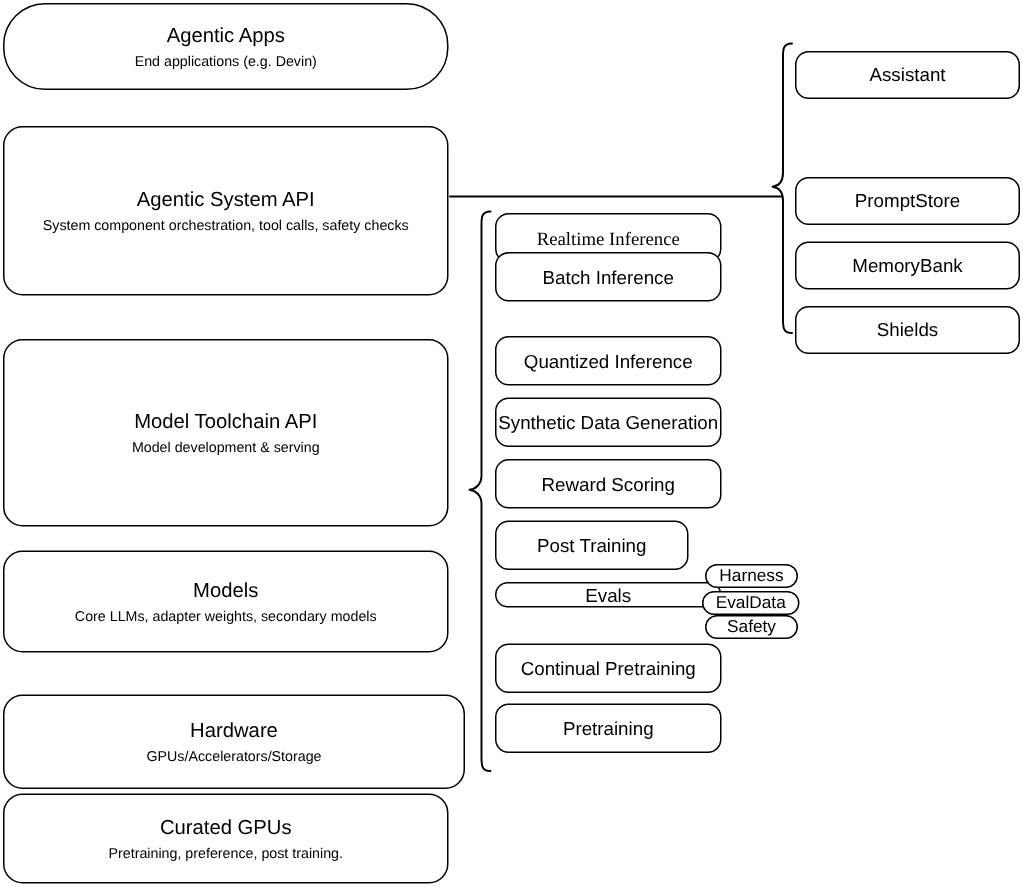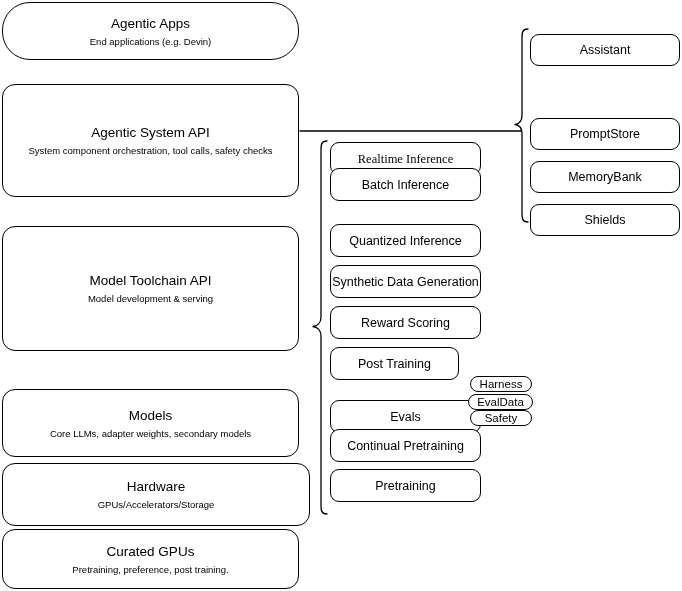--- a/index.html
+++ b/index.html
@@ -123,21 +123,21 @@
   <div class="layer-box" style="left:2px; top:84px; width:297px; height:113px;">
     <div class="layer-title">Agentic System API</div>
     <div class="layer-sub">System component orchestration, tool calls, safety checks</div>
   </div>
 
   <div class="layer-box" style="left:2px; top:226px; width:297px; height:125px;">
     <div class="layer-title">Model Toolchain API</div>
     <div class="layer-sub">Model development &amp; serving</div>
   </div>
 
-  <div class="layer-box" style="left:2px; top:367px; width:297px; height:68px;margin-top:22px;">
+  <div class="layer-box" style="left:2px; top:367px; width:297px; height:68px;">
     <div class="layer-title">Models</div>
     <div class="layer-sub">Core LLMs, adapter weights, secondary models</div>
   </div>
 
   <div class="layer-box" style="left:2px; top:447px; width:308px; height:63px;margin-top:16px;">
     <div class="layer-title">Hardware</div>
     <div class="layer-sub">GPUs/Accelerators/Storage</div>
   </div>
 
   <div class="layer-box" style="left:2px; top:529px; width:297px; height:60px;">
@@ -162,21 +162,21 @@
   </div>
 
   <div class="cap-box" style="left:330px; top:306px; width:151px; height:33px;">
     <span class="cap-label">Reward Scoring</span>
   </div>
 
   <div class="cap-box" style="left:330px; top:347px; width:129px; height:33px;">
     <span class="cap-label">Post Training</span>
   </div>
 
-  <div class="cap-box" style="left:330px; top:400px; width:151px; height:33px;">
+  <div class="cap-box" style="left:330px; top:388px; width:151px; height:17px;">
     <span class="cap-label">Evals</span>
   </div>
 
   <div class="cap-box" style="left:330px; top:429px; width:151px; height:33px;">
     <span class="cap-label">Continual Pretraining</span>
   </div>
 
   <div class="cap-box" style="left:330px; top:469px; width:151px; height:33px;">
     <span class="cap-label">Pretraining</span>
   </div>

